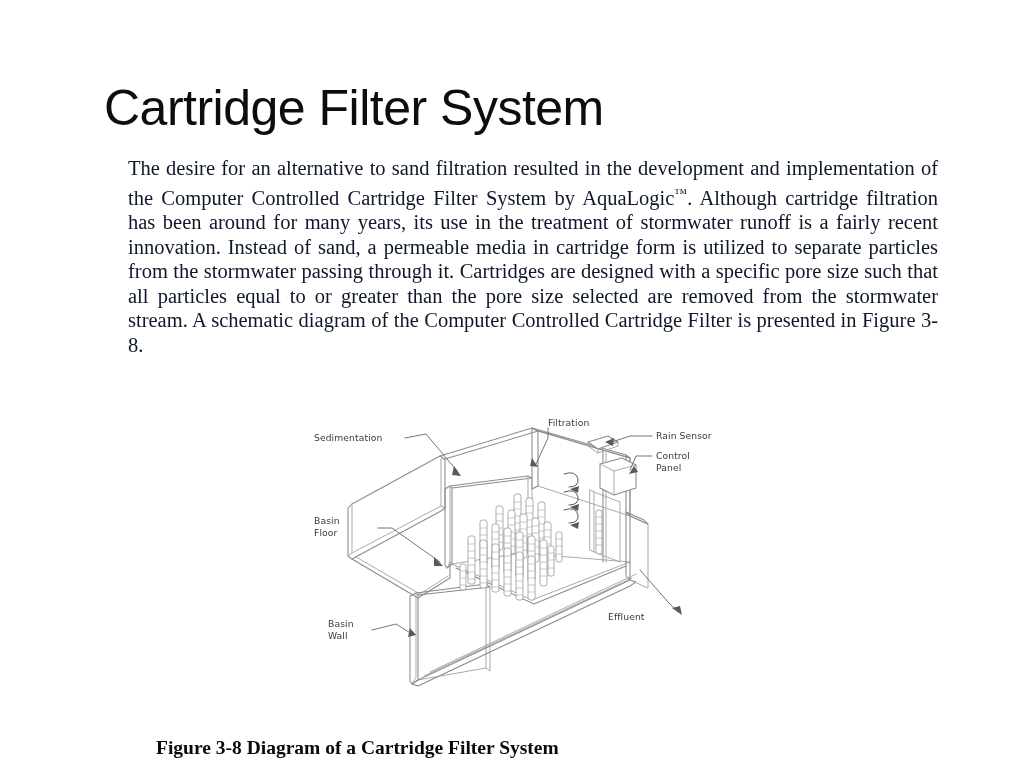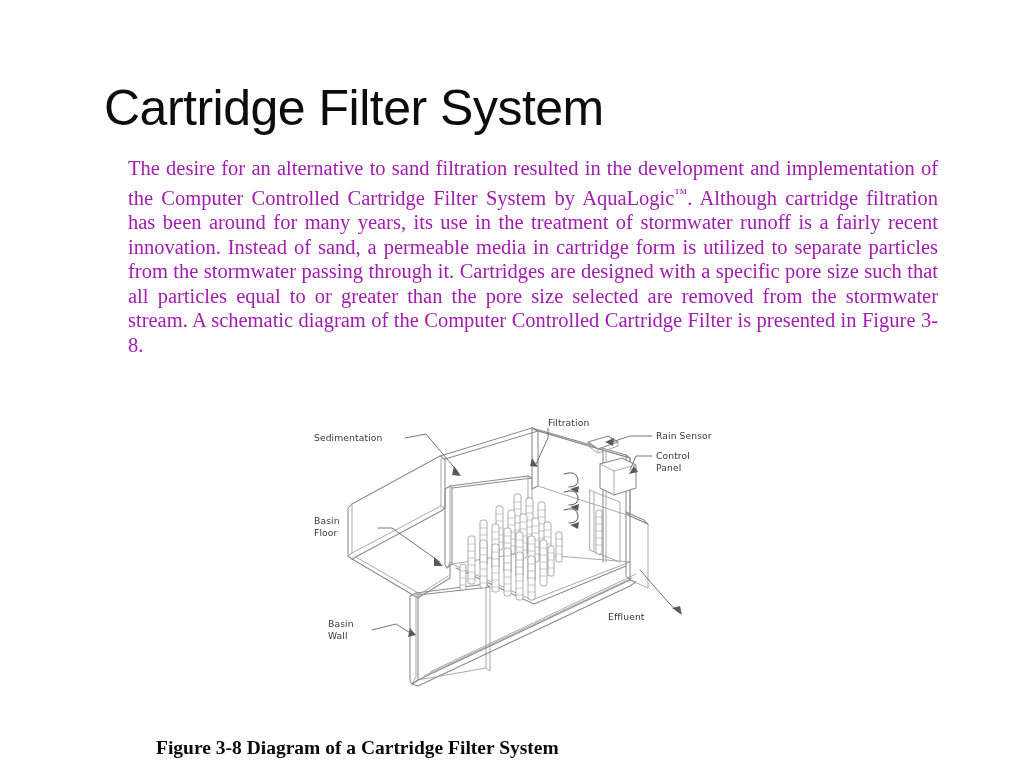--- a/index.html
+++ b/index.html
@@ -36,21 +36,21 @@
   #body-paragraph {
     position: absolute;
     left: 128px;
     top: 156px;
     width: 810px;
     text-align: justify;
     text-justify: inter-word;
     font-family: "Liberation Serif", serif;
     font-size: 20.5px;
     line-height: 24.6px;
-    color: #a21caf;
+    color: #0f172a;
   }
   #body-paragraph .tm {
     font-size: 0.62em;
     vertical-align: super;
     letter-spacing: 0.3px;
   }
 
   
   #figure-block {
     position: absolute;

